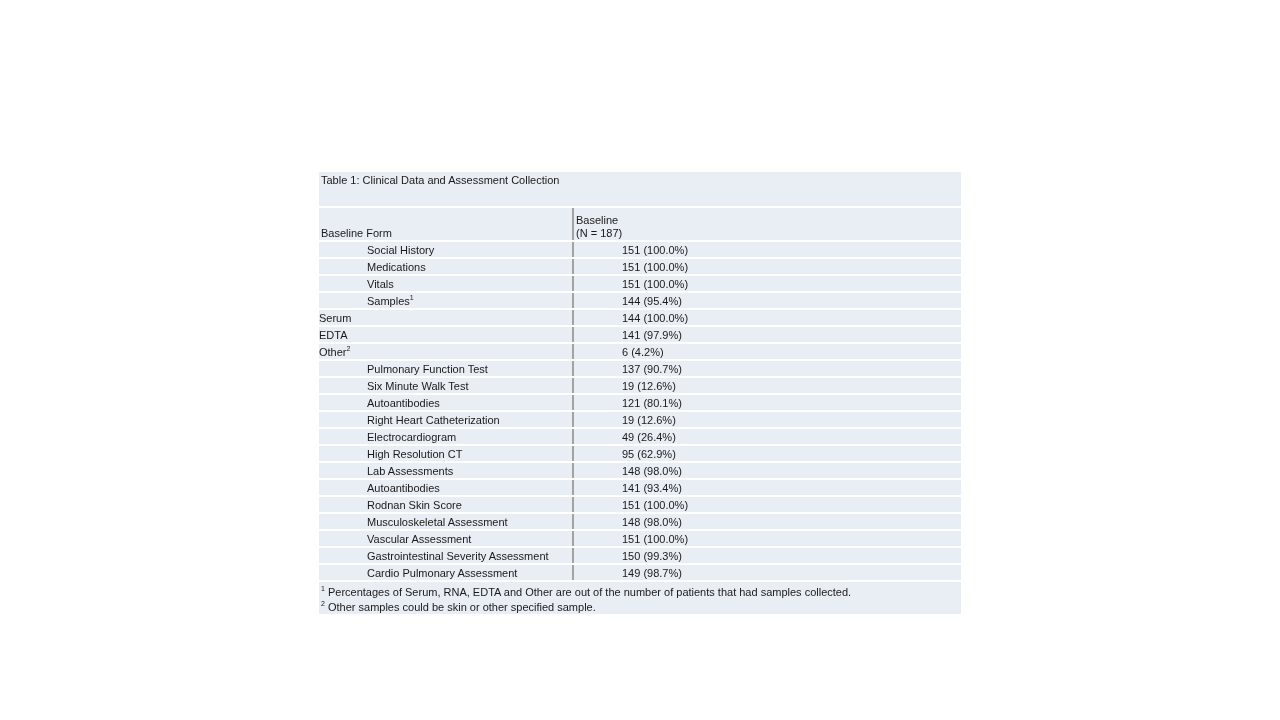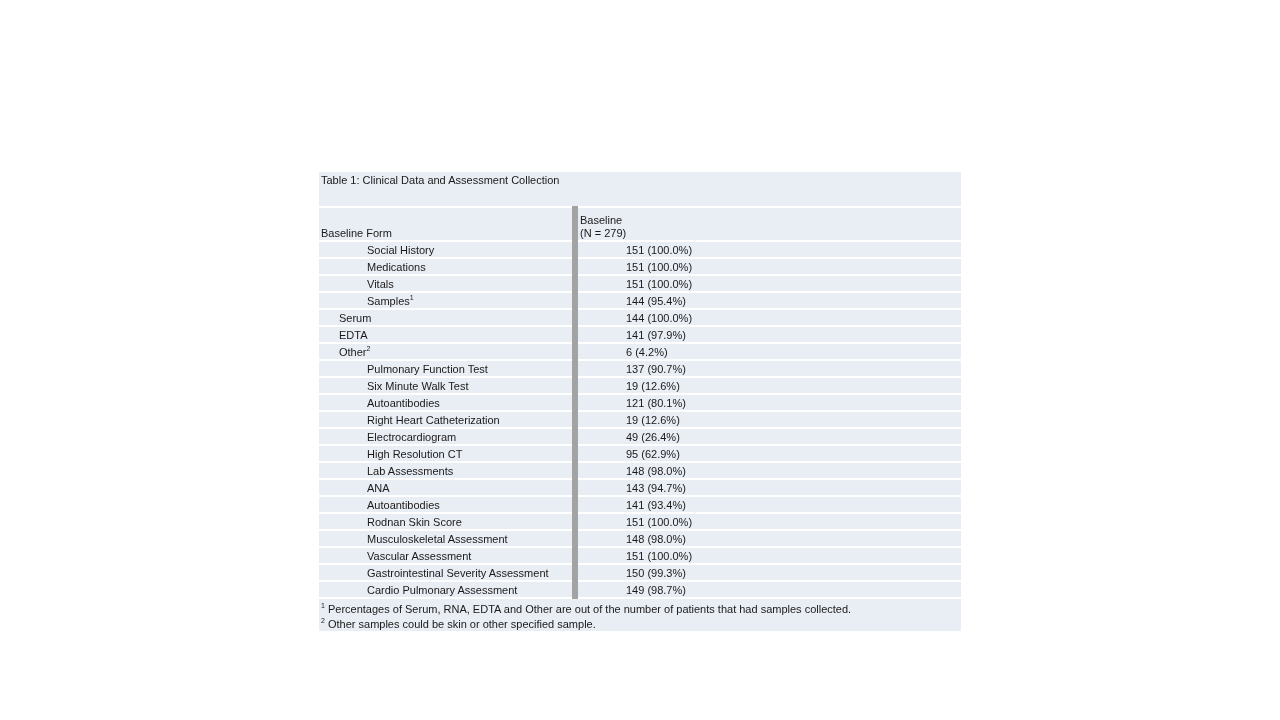--- a/index.html
+++ b/index.html
@@ -1,42 +1,42 @@
 <!DOCTYPE html>
 <html><head>
 <meta charset="utf-8">
 <style>
   html, body { margin: 0; padding: 0; background: #ffffff; }
   body { width: 1280px; height: 720px; position: relative; overflow: hidden;
          font-family: "Liberation Sans", "DejaVu Sans", sans-serif; color: #1a1a1a; }
   .tbl { position: absolute; left: 319px; top: 172px; width: 642px; border-collapse: collapse; }
   .tbl td { background: #e9edf4; font-size: 11px; line-height: 13px; padding: 0 2px;
             border-bottom: 2px solid #ffffff; vertical-align: bottom; white-space: nowrap; }
-  .tbl td.c1 { width: 203px; border-right: 6px solid #a3a3a3; margin-left: 25px; }
+  .tbl td.c1 { width: 203px; border-right: 2px solid #a3a3a3; margin-left: 25px; }
   .tbl tr.title td { height: 32px; vertical-align: top; padding-top: 2px; }
   .tbl tr.head td { height: 32px; }
   .tbl tr.row td { height: 15px; padding-left: 48px; }
-  .tbl tr.row td.indent { padding-left: 20px; }
+  .tbl tr.row td.indent { padding-left: 0; }
   .tbl tr.foot td { height: 15px; border-bottom: none; }
   .tbl tr.foot.first td { height: 17px; }
   sup { font-size: 7px; line-height: 0; vertical-align: super; }
 </style>
 </head>
 <body>
 
 <table class="tbl">
   <tbody id="tbody">
     <tr class="title">
       <td colspan="2">Table 1: Clinical Data and Assessment Collection</td>
     </tr>
     <tr class="head">
       <td class="c1">Baseline Form</td>
       <td>
         <div>Baseline</div>
-        <div>(N = 279)</div>
+        <div>(N = 187)</div>
       </td>
     </tr>
   <tr class="row">
         <td class="c1"><span>Social History</span></td>
         <td>151 (100.0%)</td>
       </tr>
       <tr class="row">
         <td class="c1"><span>Medications</span></td>
         <td>151 (100.0%)</td>
       </tr>
@@ -82,24 +82,20 @@
       </tr>
       <tr class="row">
         <td class="c1"><span>High Resolution CT</span></td>
         <td>95 (62.9%)</td>
       </tr>
       <tr class="row">
         <td class="c1"><span>Lab Assessments</span></td>
         <td>148 (98.0%)</td>
       </tr>
       <tr class="row">
-        <td class="c1"><span>ANA</span></td>
-        <td>143 (94.7%)</td>
-      </tr>
-      <tr class="row">
         <td class="c1"><span>Autoantibodies</span></td>
         <td>141 (93.4%)</td>
       </tr>
       <tr class="row">
         <td class="c1"><span>Rodnan Skin Score</span></td>
         <td>151 (100.0%)</td>
       </tr>
       <tr class="row">
         <td class="c1"><span>Musculoskeletal Assessment</span></td>
         <td>148 (98.0%)</td>

